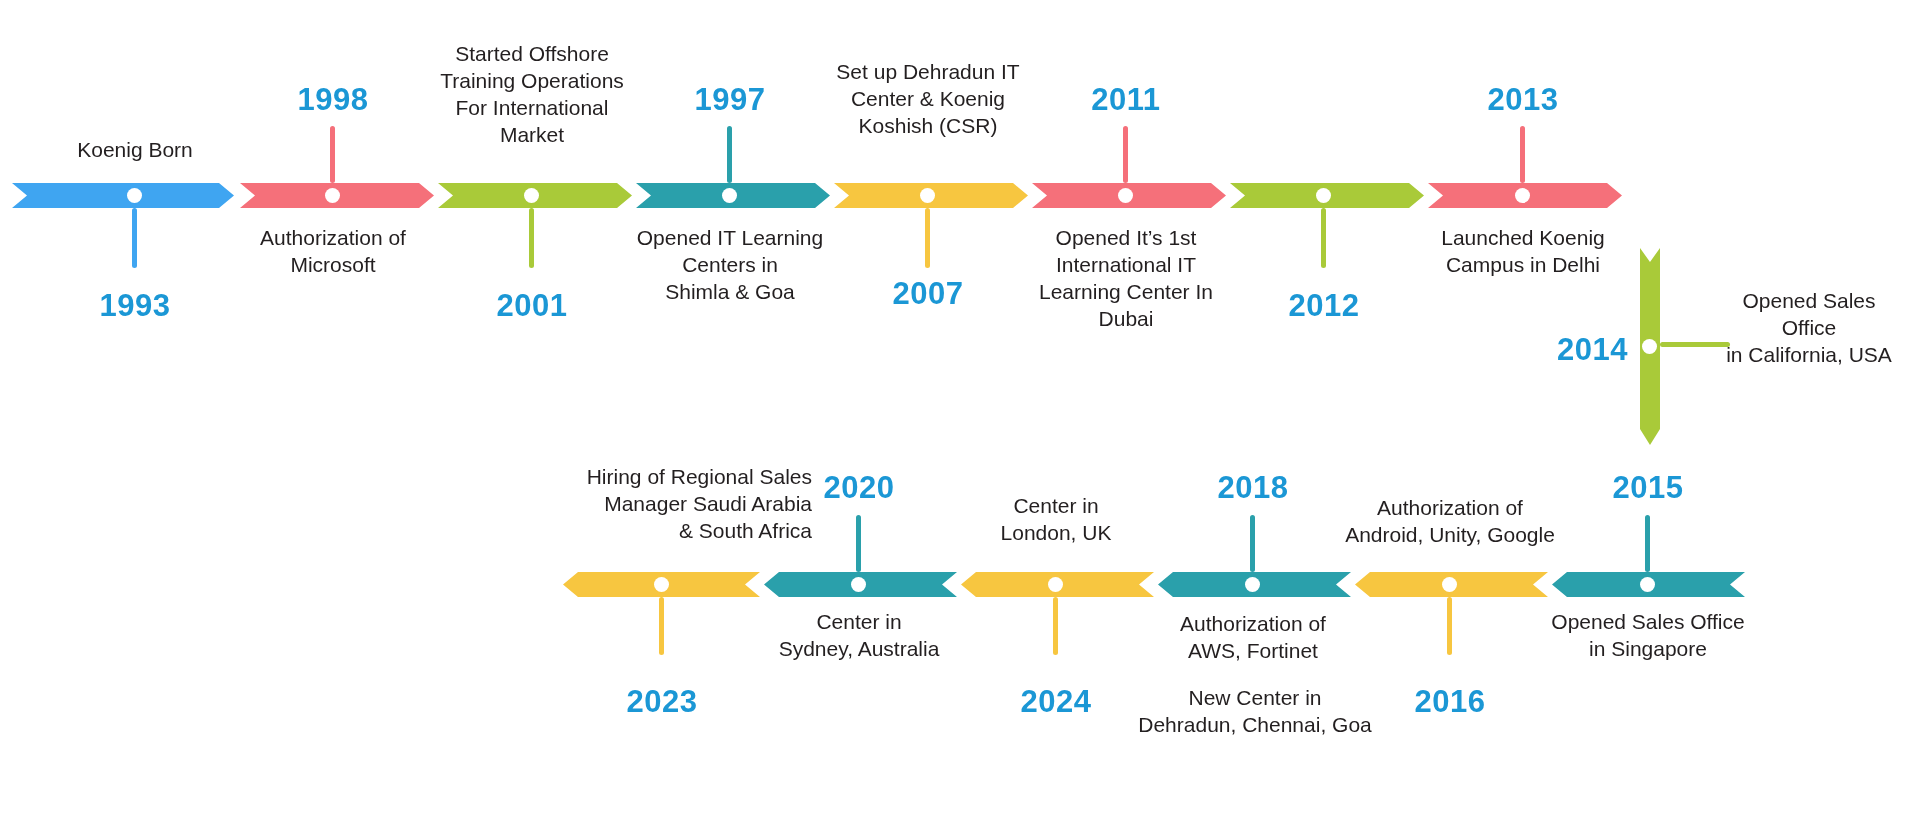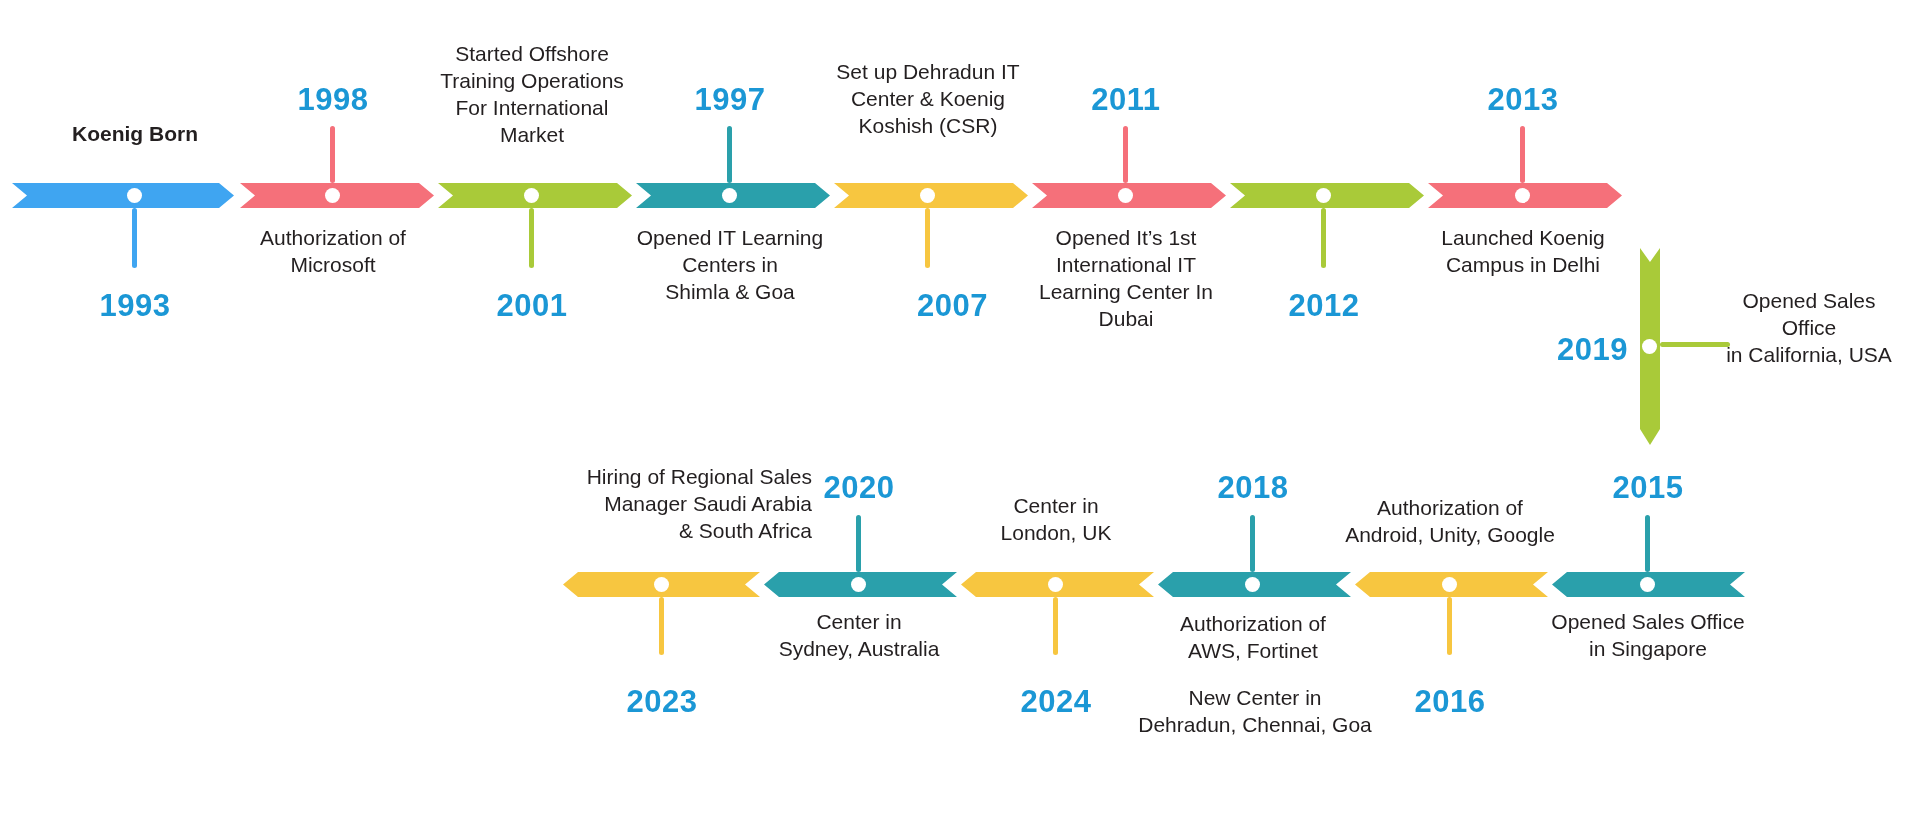--- a/index.html
+++ b/index.html
@@ -20,21 +20,21 @@
   .label{position:absolute;font-size:21px;line-height:27px;color:var(--text_dark,#231F20);text-align:center;white-space:pre-line;}
 </style>
 </head>
 <body>
 
 <div class="canvas">
 
   <div class="seg right" style="left: 12px; width: 222px; background: rgb(63, 165, 241);"></div>
   <div class="stem" style="left: 132px; top: 208px; height: 60px; background: rgb(63, 165, 241);"></div>
   <div class="dot" style="left:127px;top:188px;"></div>
-  <div class="label" style="left:15px;top:120px;width:240px;font-weight:bold;">Koenig Born</div>
+  <div class="label" style="left:15px;top:136px;width:240px;">Koenig Born</div>
   <div class="year" style="left:75px;top:288px;width:120px;">1993</div>
 
   <div class="seg right" style="left: 240px; width: 194px; background: rgb(245, 112, 122);"></div>
   <div class="stem" style="left: 330px; top: 126px; height: 57px; background: rgb(245, 112, 122);"></div>
   <div class="dot" style="left:325px;top:188px;"></div>
   <div class="year" style="left:273px;top:82px;width:120px;">1998</div>
   <div class="label" style="left:213px;top:224px;width:240px;">Authorization of
 Microsoft</div>
 
   <div class="seg right" style="left: 438px; width: 194px; background: rgb(169, 202, 57);"></div>
@@ -53,21 +53,21 @@
   <div class="label" style="left:600px;top:224px;width:260px;">Opened IT Learning
 Centers in
 Shimla &amp; Goa</div>
 
   <div class="seg right" style="left: 834px; width: 194px; background: rgb(247, 198, 64);"></div>
   <div class="stem" style="left: 925px; top: 208px; height: 60px; background: rgb(247, 198, 64);"></div>
   <div class="dot" style="left:920px;top:188px;"></div>
   <div class="label" style="left:798px;top:58px;width:260px;">Set up Dehradun IT
 Center &amp; Koenig
 Koshish (CSR)</div>
-  <div class="year" style="left:868px;top:288px;width:120px;text-align:right;">2007</div>
+  <div class="year" style="left:868px;top:276px;width:120px;">2007</div>
 
   <div class="seg right" style="left: 1032px; width: 194px; background: rgb(245, 112, 122);"></div>
   <div class="stem" style="left: 1123px; top: 126px; height: 57px; background: rgb(245, 112, 122);"></div>
   <div class="dot" style="left:1118px;top:188px;"></div>
   <div class="year" style="left:1066px;top:82px;width:120px;">2011</div>
   <div class="label" style="left:996px;top:224px;width:260px;">Opened It’s 1st
 International IT
 Learning Center In
 Dubai</div>
 
@@ -79,21 +79,21 @@
   <div class="seg right" style="left: 1428px; width: 194px; background: rgb(245, 112, 122);"></div>
   <div class="stem" style="left: 1520px; top: 126px; height: 57px; background: rgb(245, 112, 122);"></div>
   <div class="dot" style="left:1515px;top:188px;"></div>
   <div class="year" style="left:1463px;top:82px;width:120px;">2013</div>
   <div class="label" style="left:1393px;top:224px;width:260px;">Launched Koenig
 Campus in Delhi</div>
 
   <div class="vbar" style="left: 1640px; top: 248px; width: 20px; height: 197px; background: rgb(169, 202, 57);"></div>
   <div class="hline" style="left: 1660px; top: 342px; width: 70px; background: rgb(169, 202, 57);"></div>
   <div class="dot" style="left:1642px;top:339px;"></div>
-  <div class="year r" style="left:1498px;top:332px;width:130px;">2019</div>
+  <div class="year r" style="left:1498px;top:332px;width:130px;">2014</div>
   <div class="label" style="left:1700px;top:287px;width:218px;">Opened Sales
 Office
 in California, USA</div>
 
   <div class="seg left bottom" style="left: 563px; width: 197px; background: rgb(247, 198, 64);"></div>
   <div class="stem" style="left: 659px; top: 597px; height: 58px; background: rgb(247, 198, 64);"></div>
   <div class="dot" style="left:654px;top:577px;"></div>
   <div class="label" style="left:512px;top:463px;width:300px;text-align:right;">Hiring of Regional Sales
 Manager Saudi Arabia
 &amp; South Africa</div>

